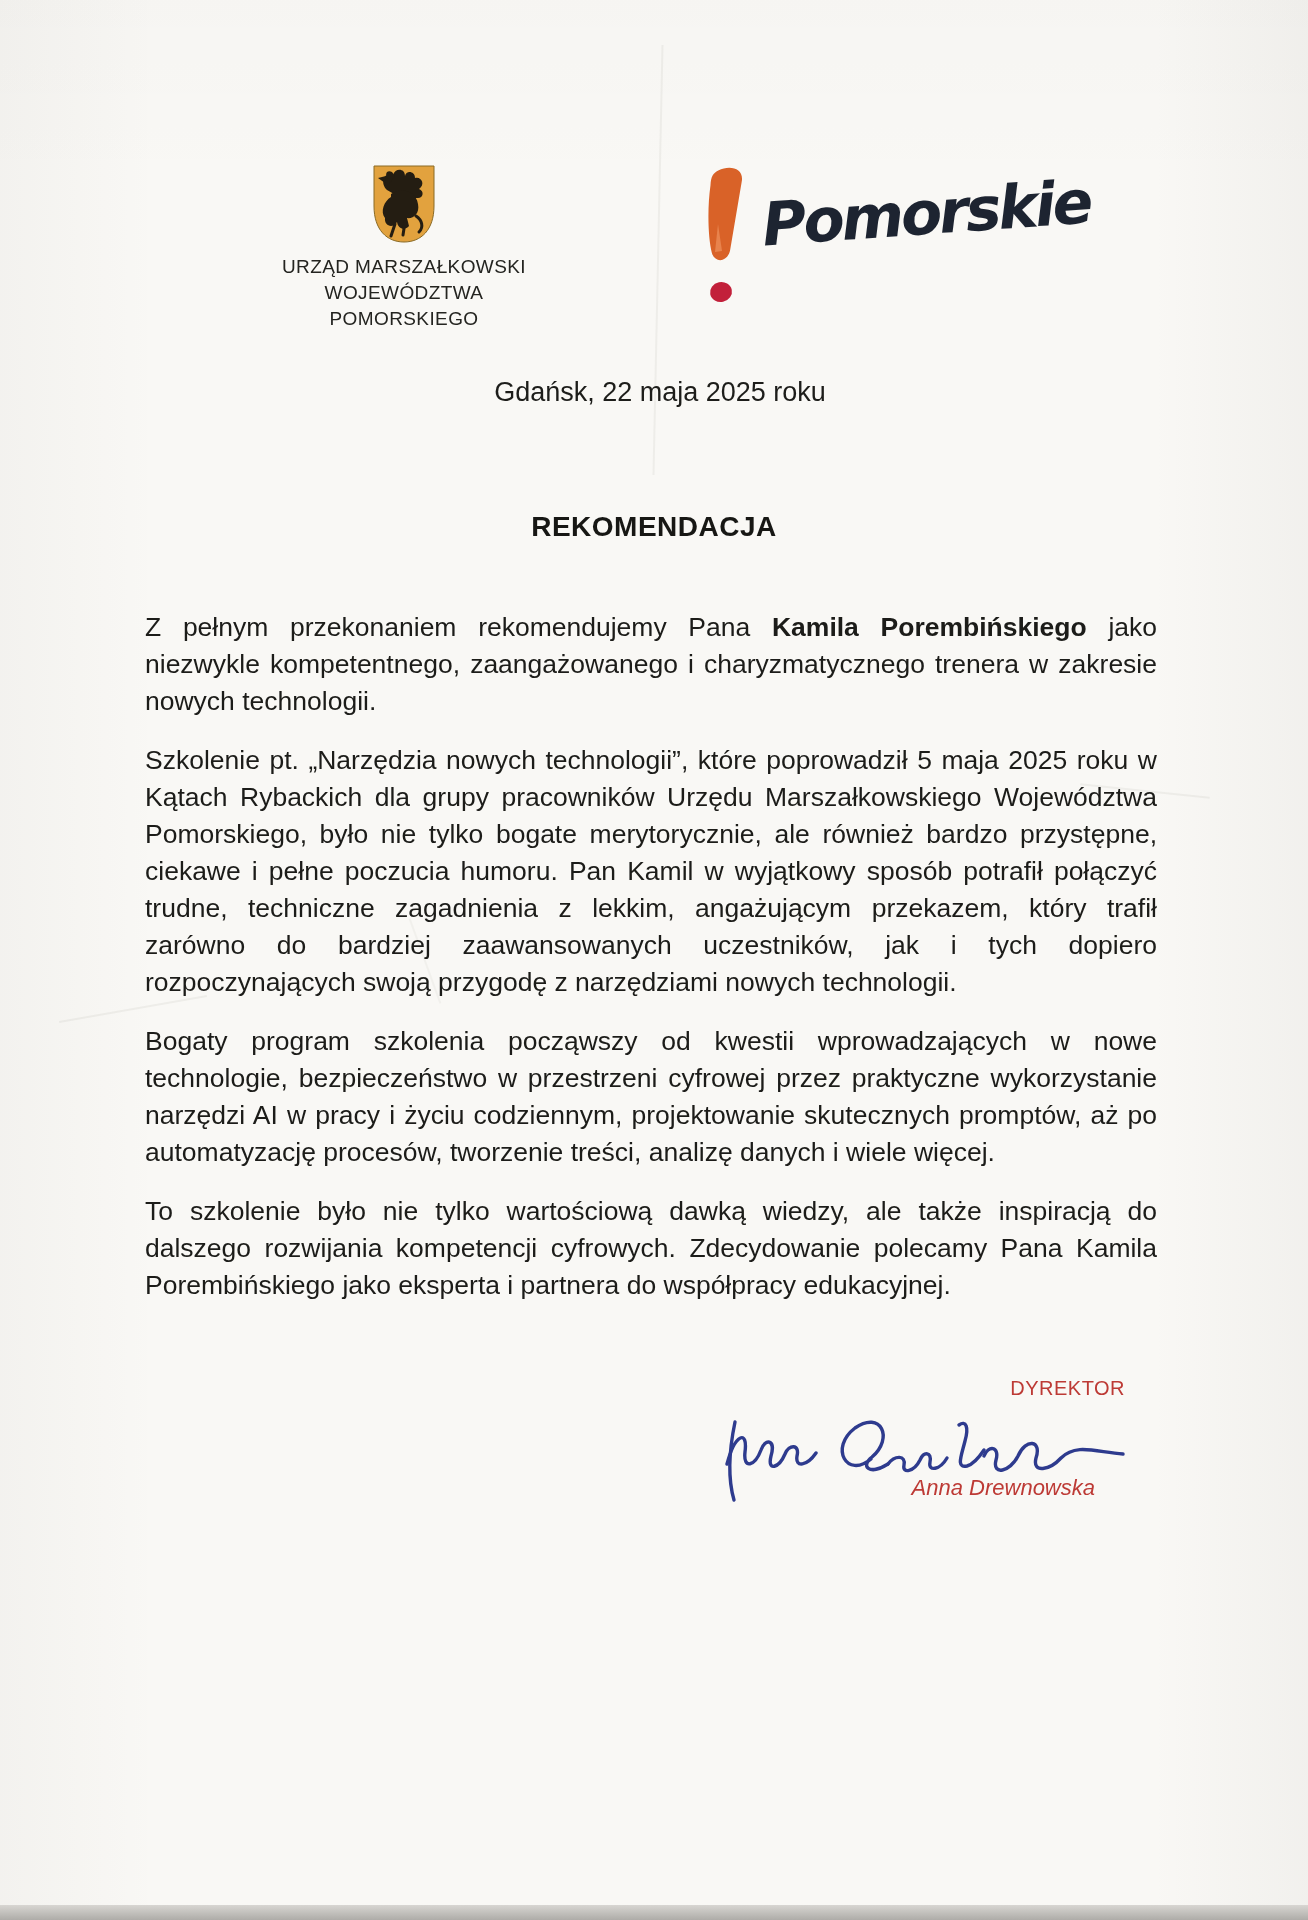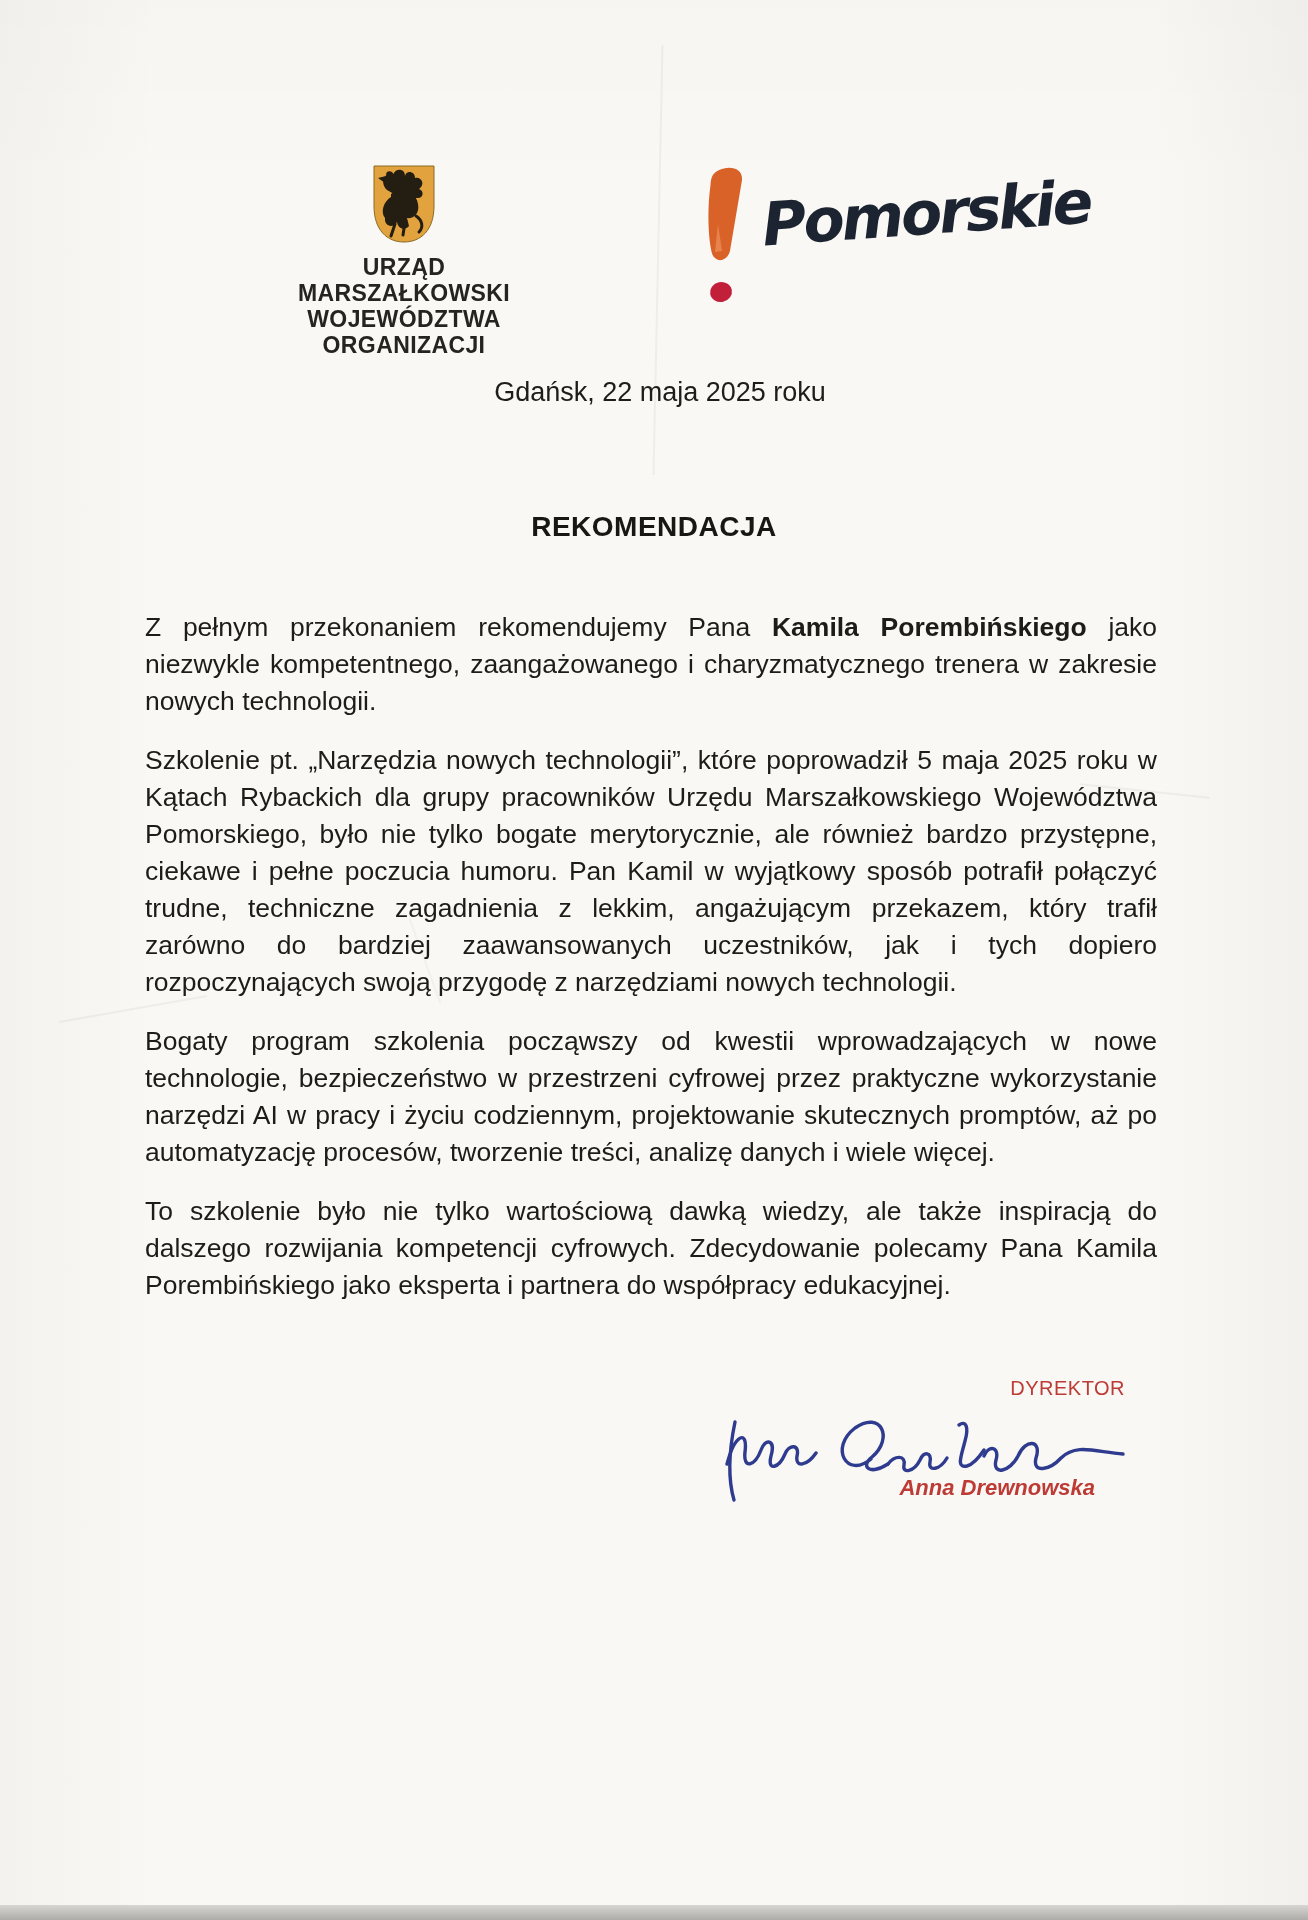--- a/index.html
+++ b/index.html
@@ -28,21 +28,21 @@
   .crease-h2 { left: 1080px; top: 790px; width: 130px; height: 2px; transform: rotate(6deg); }
   .crease-h3 { left: 380px; top: 960px; width: 90px; height: 2px; transform: rotate(70deg); background: rgba(100,95,85,0.05); }
 
   
   .crest-block {
     position: absolute; left: 258px; top: 164px; width: 292px;
     text-align: center;
   }
   .crest-block svg { display: block; margin: 0 auto 10px auto; }
   .org-line {
-    font-size: 23px; line-height: 26px; font-weight: 700;
+    font-size: 19px; line-height: 26px; font-weight: 400;
     letter-spacing: 0.4px; color: #242420;
   }
 
   
   .logo-block { position: absolute; left: 698px; top: 156px; width: 400px; height: 150px; }
   .logo-mark { position: absolute; left: 0; top: 8px; }
   .logo-script {
     position: absolute; left: 64px; top: 22px;
     font-family: "DejaVu Sans", sans-serif;
     font-style: italic; font-weight: 700;
@@ -73,21 +73,21 @@
 
   
   .sig-block { position: absolute; left: 705px; top: 1376px; width: 420px; text-align: right; }
   .stamp-line {
     font-size: 20px; line-height: 25px; letter-spacing: 0.5px;
     color: #bd3a35; font-weight: 400;
   }
   .sig-ink { position: absolute; left: 14px; top: 36px; }
   .sig-name {
     position: absolute; top: 99px; left: -30px; width: 100%;
-    font-size: 22px; font-style: italic; font-weight: 700; color: #bd3a35;
+    font-size: 22px; font-style: italic; font-weight: 400; color: #bd3a35;
   }
 </style>
 </head>
 <body>
 
 <div class="paper">
 
   <div class="crease crease-v"></div>
   <div class="crease crease-h1"></div>
   <div class="crease crease-h2"></div>
@@ -102,21 +102,21 @@
         <path d="M18 15 C13 12 15 5 21 8 L24 12 L18 20 Z"></path>
         <path d="M15 12 L7 14 L14 19 Z"></path>
       </g>
       <g stroke="#241d12" stroke-width="3" stroke-linecap="round">
         <path d="M24 60 L20 72" fill="none"></path>
         <path d="M34 58 L32 71" fill="none"></path>
         <path d="M45 52 C51 56 53 63 48 68" fill="none"></path>
       </g>
     </svg>
     <div class="org-line">URZĄD MARSZAŁKOWSKI</div>
-    <div class="org-line">WOJEWÓDZTWA ORGANIZACJI</div>
+    <div class="org-line">WOJEWÓDZTWA POMORSKIEGO</div>
   </div>
 
   <div class="logo-block">
     <svg class="logo-mark" width="56" height="146" viewBox="0 0 56 146" aria-hidden="true">
       <path d="M18 7 C30 0 44 4 42 17 L34 86 C32 98 20 100 16 90 C11 74 9 44 11 22 C11 13 13 10 18 7 Z" fill="#d96228" transform="rotate(3 28 50)"></path>
       <path d="M20 60 L17 88 L24 87 Z" fill="#e8834d"></path>
       <ellipse cx="23" cy="128" rx="11" ry="10" fill="#c2203a" transform="rotate(-12 23 128)"></ellipse>
     </svg>
     <div class="logo-script">Pomorskie</div>
   </div>

